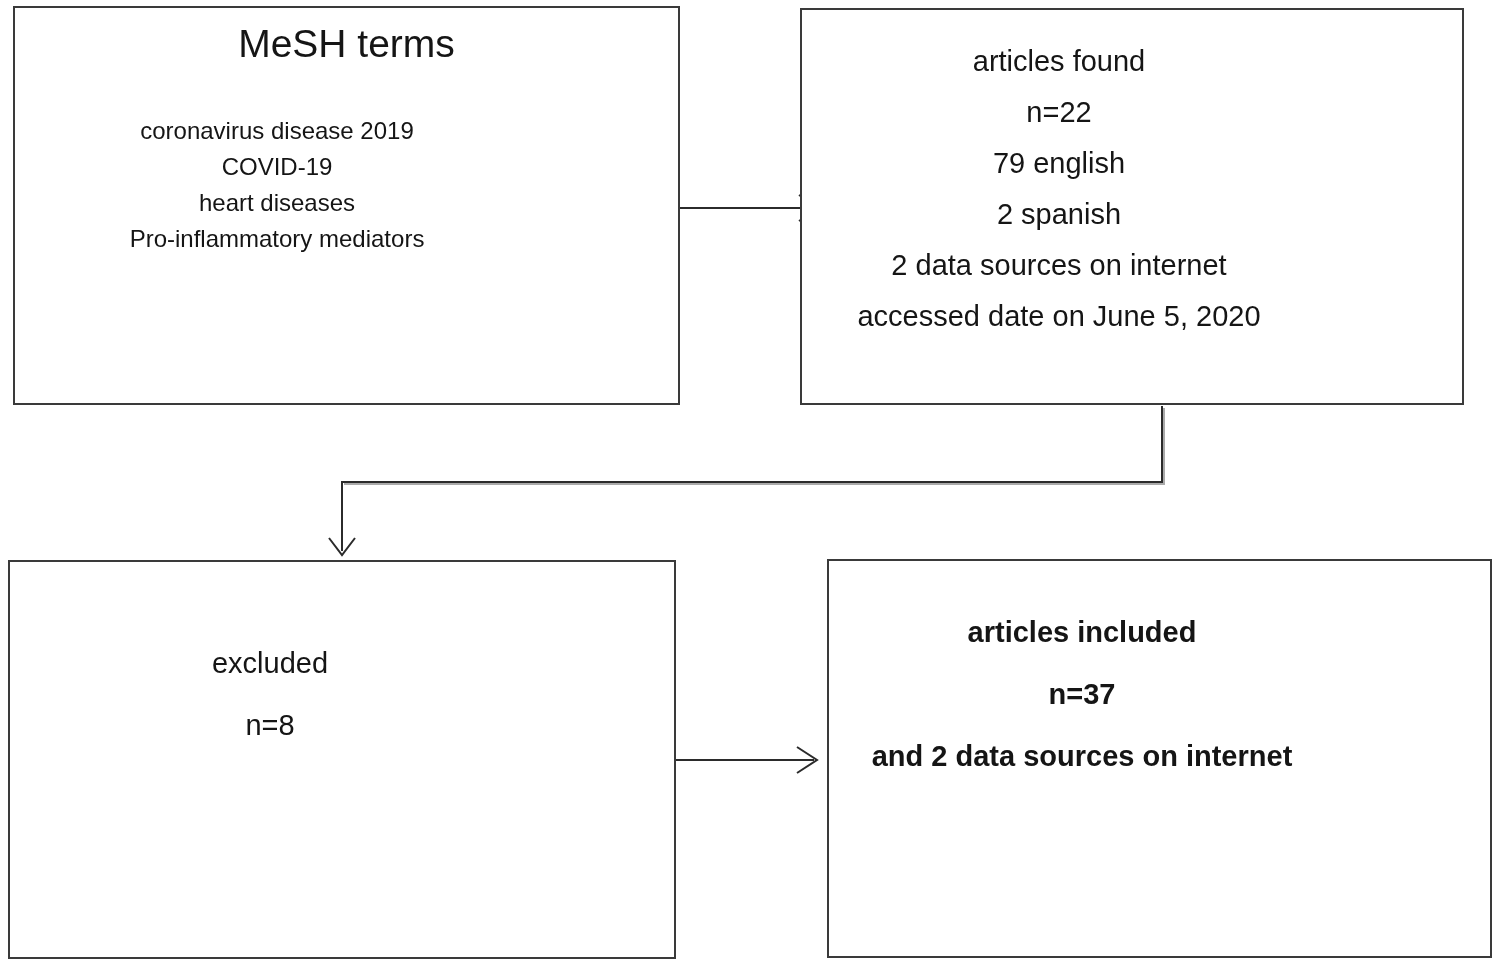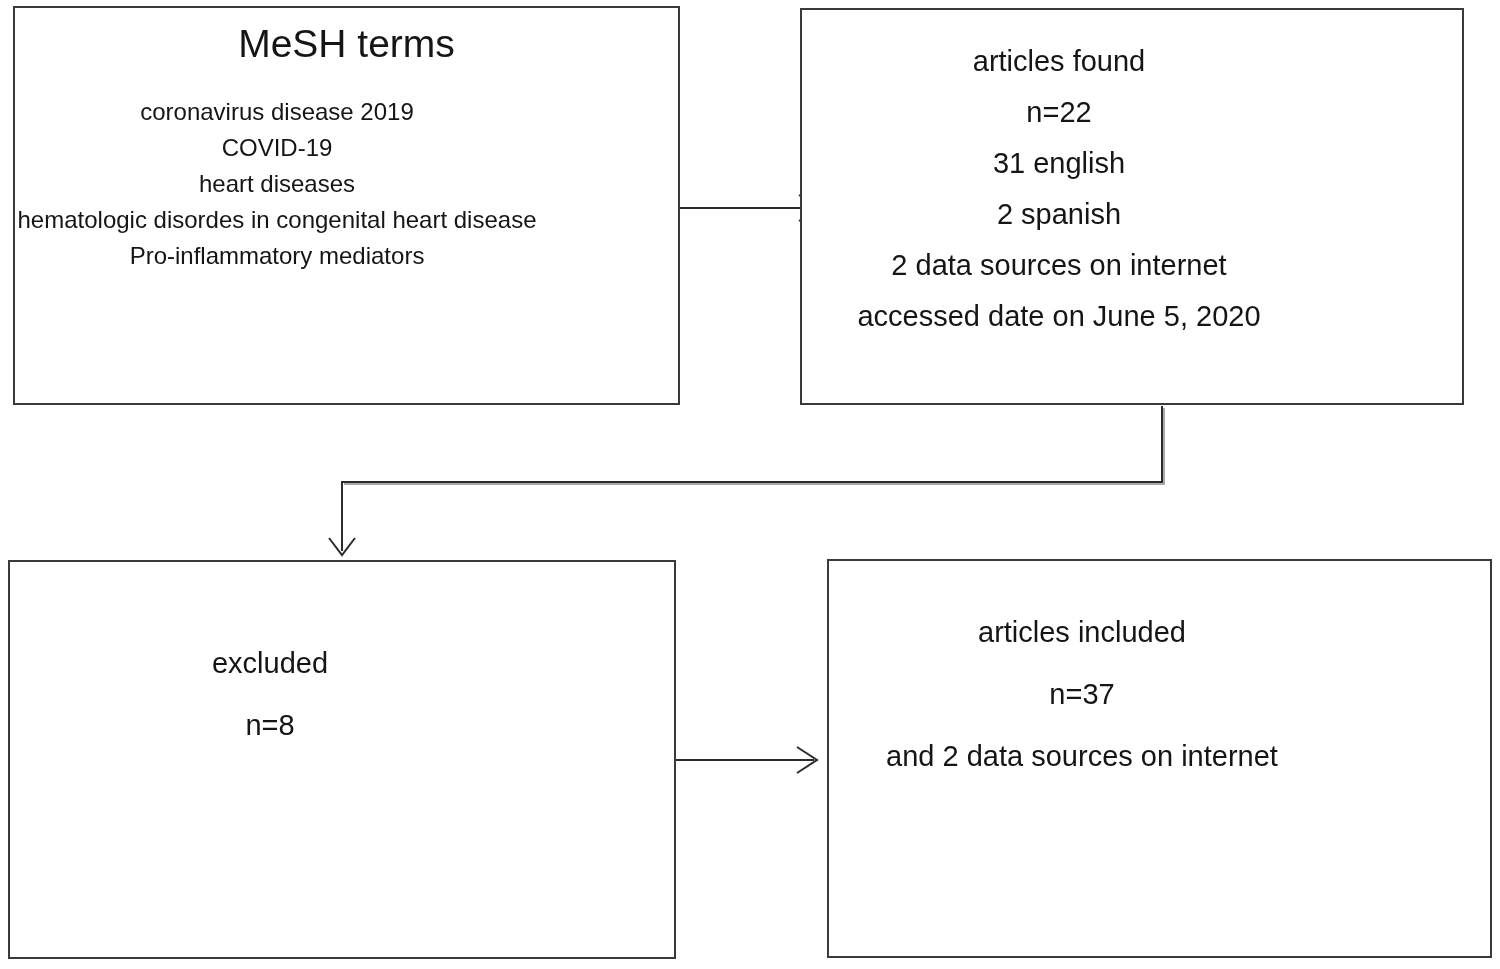--- a/index.html
+++ b/index.html
@@ -51,21 +51,21 @@
     line-height: 44px;
   }
   .body {
     display: flex;
     flex-direction: column;
     align-items: center;
   }
   .line { white-space: nowrap; }
 
   .body-mesh {
-    margin-top: 28px;
+    margin-top: 47px;
     width: 524px;
     font-size: 24px;
     line-height: 36px;
   }
   .body-found {
     margin-top: 26px;
     width: 514px;
     font-size: 29px;
     line-height: 51px;
   }
@@ -74,20 +74,21 @@
     width: 520px;
     font-size: 29px;
     line-height: 62px;
     justify-content: space-between;
   }
   .body-included {
     margin-top: 40px;
     width: 506px;
     font-size: 29px;
     line-height: 62px;
+    font-weight: bold;
   }
 </style>
 </head>
 <body>
 
 <div class="canvas">
 
   <svg class="connectors" viewBox="0 0 1500 969" xmlns="http://www.w3.org/2000/svg">
 
     <g>
@@ -106,30 +107,29 @@
       <path d="M 797 747 L 817 760 L 797 773"></path>
     </g>
   </svg>
 
   <div class="box box-mesh">
     <div class="box-title">MeSH terms</div>
     <div class="body body-mesh">
       <div class="line">coronavirus disease 2019</div>
       <div class="line">COVID-19</div>
       <div class="line">heart diseases</div>
-      <div class="line">hematologic disordes in congenital heart disease</div>
       <div class="line">Pro-inflammatory mediators</div>
     </div>
   </div>
 
   <div class="box box-found">
     <div class="body body-found">
       <div class="line">articles found</div>
       <div class="line">n=22</div>
-      <div class="line">31 english</div>
+      <div class="line">79 english</div>
       <div class="line">2 spanish</div>
       <div class="line">2 data sources on internet</div>
       <div class="line">accessed date on June 5, 2020</div>
     </div>
   </div>
 
   <div class="box box-excluded">
     <div class="body body-excluded">
       <div class="line">excluded</div>
       <div class="line">n=8</div>

